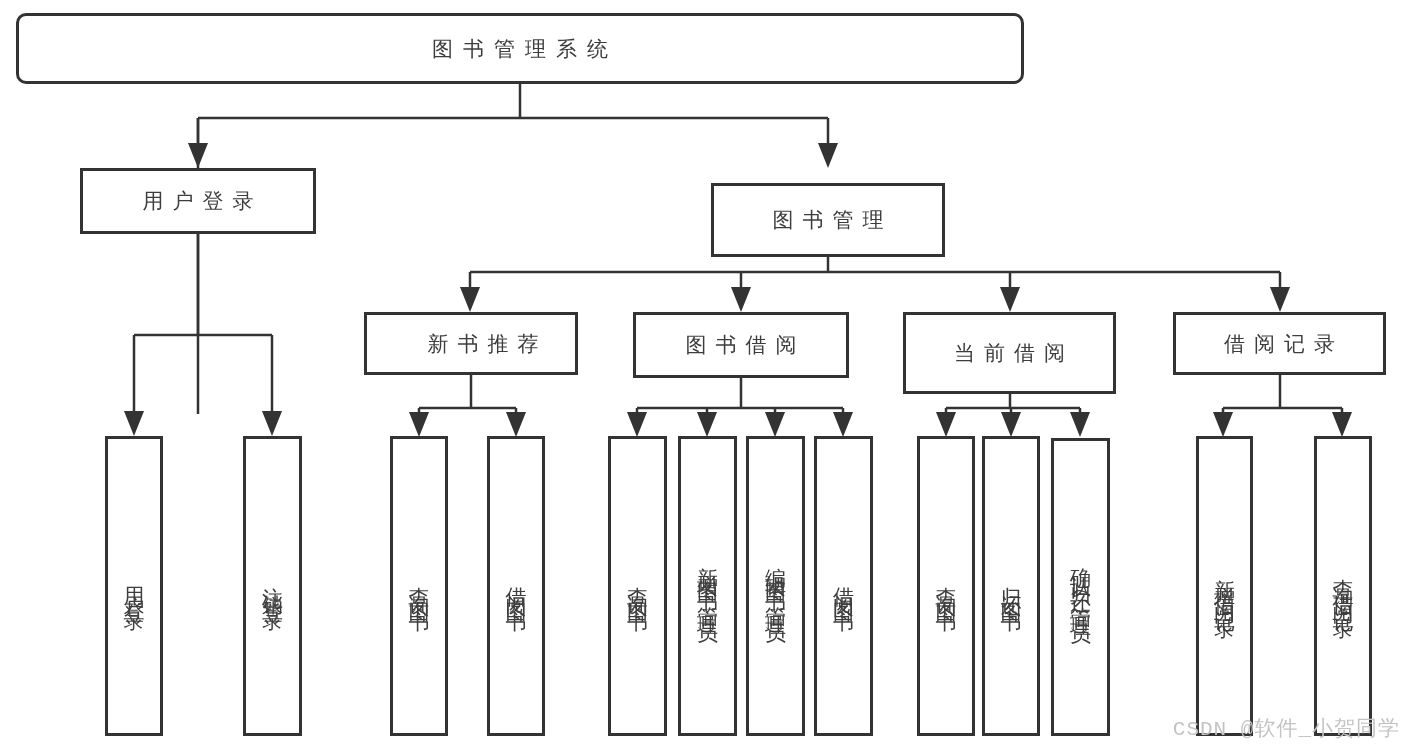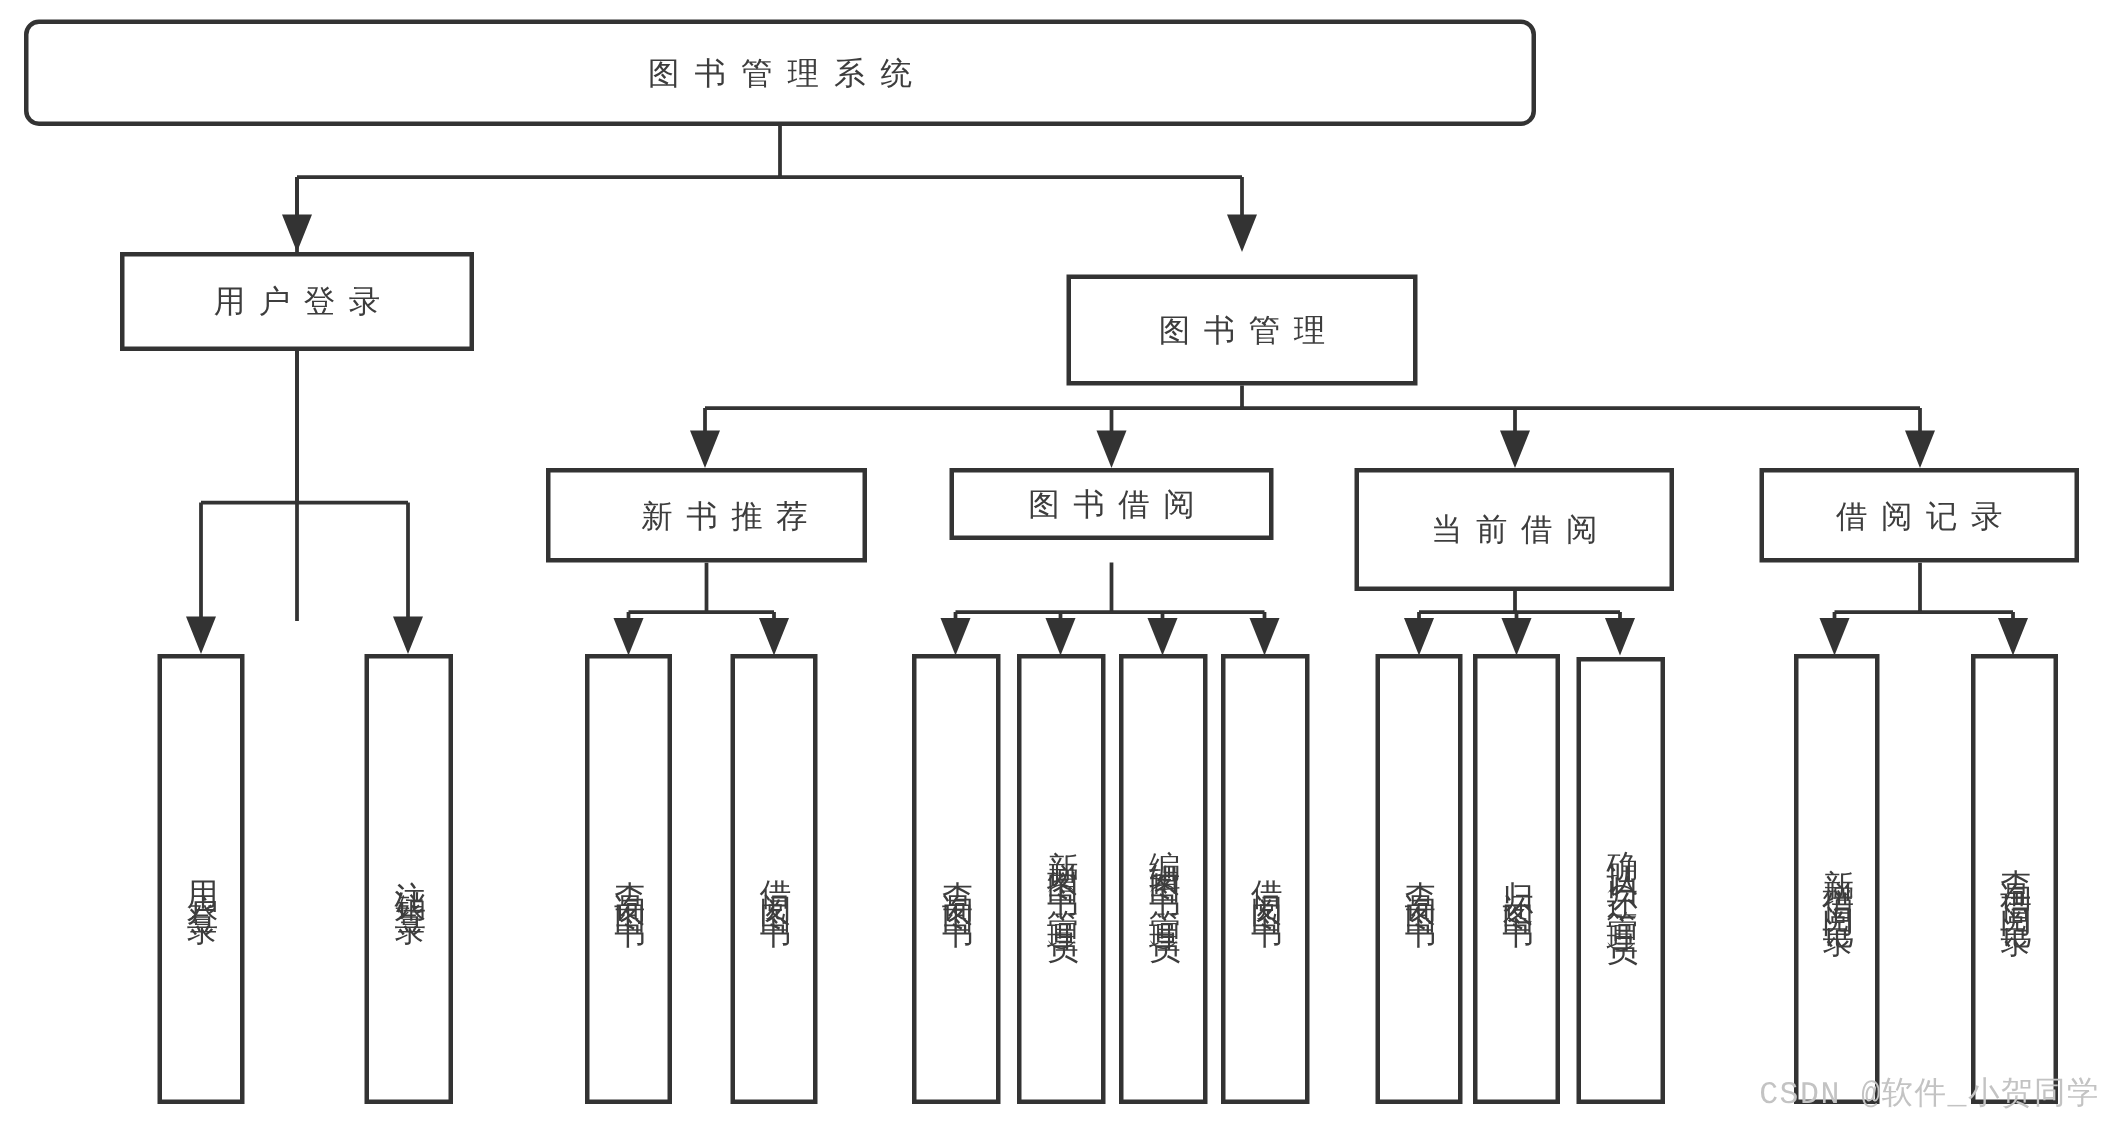--- a/index.html
+++ b/index.html
@@ -121,21 +121,21 @@
   <div class="node" style="left:80px;top:168px;width:236px;height:66px;">
     <span class="lbl">用户登录</span>
   </div>
   <div class="node" style="left:711px;top:168px;width:234px;height:74px;margin-top:15px;">
     <span class="lbl">图书管理</span>
   </div>
 
   <div class="node" style="left:364px;top:312px;width:214px;height:63px;padding-left:24px;">
     <span class="lbl">新书推荐</span>
   </div>
-  <div class="node" style="left:633px;top:312px;width:216px;height:48px;">
+  <div class="node" style="left:633px;top:312px;width:216px;height:66px;">
     <span class="lbl">图书借阅</span>
   </div>
   <div class="node" style="left:903px;top:312px;width:213px;height:82px;">
     <span class="lbl">当前借阅</span>
   </div>
   <div class="node" style="left:1173px;top:312px;width:213px;height:63px;">
     <span class="lbl">借阅记录</span>
   </div>
 
   <div class="leaf" style="left:105px;top:436px;width:58px;height:300px;">

